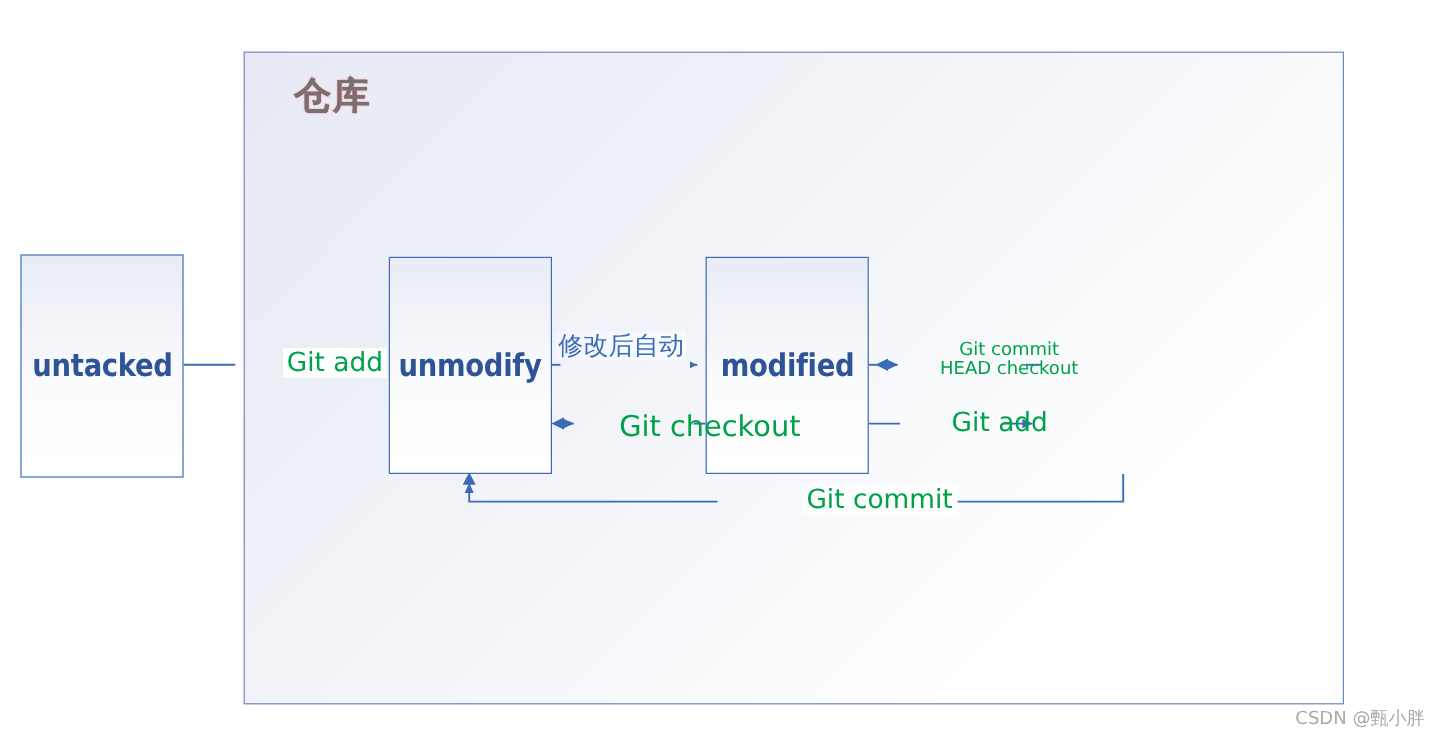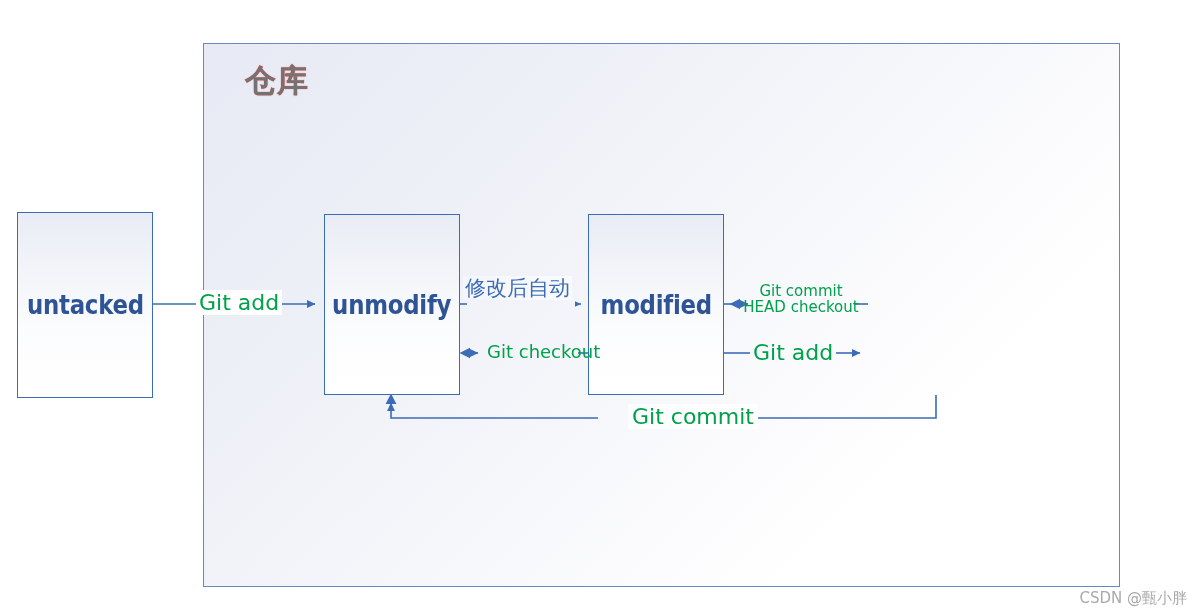--- a/index.html
+++ b/index.html
@@ -66,38 +66,38 @@
   
   #wires { position: absolute; left: 0; top: 0; width: 1199px; height: 614px; }
 
   
   .edge-label {
     position: absolute;
     white-space: nowrap;
     font-family: "DejaVu Sans", "Liberation Sans", sans-serif;
     line-height: 1.05;
   }
-  .lbl-green { color: #00a14b; }
+  .lbl-green { color: #00a14b; margin-left: 40px; }
   .lbl-blue  { color: #3b6cb5; }
 
   #lbl-gitadd1 {
     left: 196px; top: 290px;
     font-size: 22px;
     background: #ffffff;
     padding: 1px 3px;
   }
   #lbl-auto {
     left: 463px; top: 276px;
     font-size: 21px;
     background: linear-gradient(to right, rgba(245,246,251,0.95), rgba(250,251,253,0.95));
     padding: 1px 2px;
   }
   #lbl-checkout {
-    left: 485px; top: 342px;
-    font-size: 18px;
+    left: 474px; top: 342px;
+    font-size: 24px;
     padding: 1px 2px;
   }
   #lbl-gitreset {
     left: 741px; top: 284px;
     font-size: 15px;
     text-align: center;
     width: 120px;
   }
   #lbl-gitadd2 {
     left: 750px; top: 340px;

